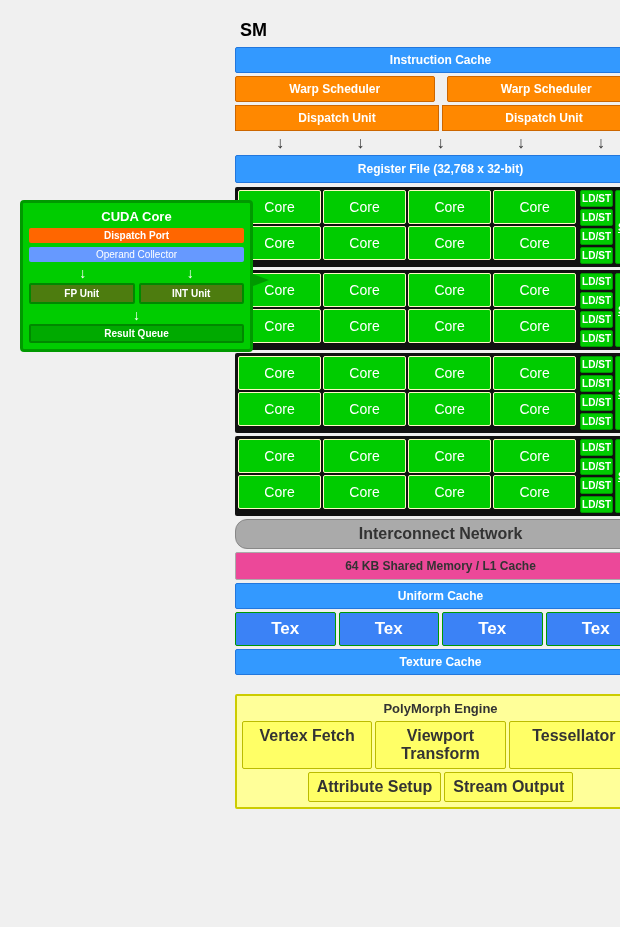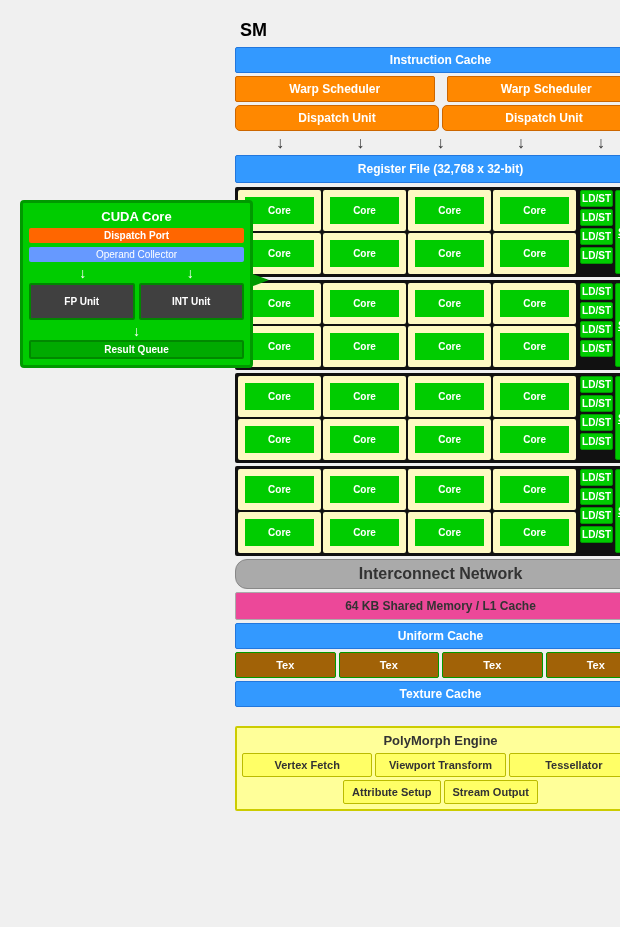--- a/index.html
+++ b/index.html
@@ -64,27 +64,27 @@
       font-size: 14px;
       margin-bottom: 2px;
     }
     .cuda-units-row {
       display: flex;
       gap: 4px;
       margin-bottom: 3px;
     }
     .cuda-fp-unit, .cuda-int-unit {
       flex: 1;
-      background: #404040;
+      background: #4d7c0f;
       border: 2px solid #008800;
       color: white;
       font-size: 10px;
       font-weight: bold;
       text-align: center;
-      padding: 11px 2px;
+      padding: 3px 2px;
       border-radius: 2px;
     }
     .cuda-result-queue {
       background: #00aa00;
       border: 2px solid #008800;
       color: white;
       font-size: 10px;
       font-weight: bold;
       text-align: center;
       padding: 2px 18px;
@@ -148,21 +148,21 @@
       margin-bottom: 3px;
     }
     .dispatch-block {
       flex: 1;
       background: #ff8800;
       color: white;
       font-weight: bold;
       text-align: center;
       padding: 5px 4px;
       border: 1px solid #cc6600;
-      border-radius: 5px;
+      border-radius: 0;
       font-size: 12px;
     }
     .arrows-row {
       display: flex;
       justify-content: space-around;
       color: #333;
       font-size: 16px;
       margin-bottom: 3px;
       padding: 0 5px;
     }
@@ -175,26 +175,26 @@
       text-align: center;
       padding: 6px 4px;
       border: 1px solid #2277dd;
       border-radius: 2px;
       margin-bottom: 4px;
       font-size: 12px;
     }
     .core-cell {
       background: #00cc00;
       color: white;
-      font-weight: bold;
-      font-size: 10px;
+      font-weight: normal;
+      font-size: 14px;
       text-align: center;
       padding: 8px 2px;
       border-radius: 2px;
-      border: 7px solid #fef9c3;
+      border: 1px solid #fef9c3;
     }
     .ldst-cell {
       background: #00cc00;
       color: white;
       font-weight: bold;
       font-size: 10px;
       text-align: center;
       padding: 2px 1px;
       border-radius: 2px;
       border: 1px solid #009900;
@@ -283,28 +283,28 @@
       margin-bottom: 3px;
       font-size: 12px;
     }
     .tex-row {
       display: flex;
       gap: 3px;
       margin-bottom: 3px;
     }
     .tex-cell {
       flex: 1;
-      background: #a16207;
+      background: #3b82f6;
       color: white;
       font-weight: bold;
       text-align: center;
       padding: 6px 17px;
       border-radius: 2px;
       border: 1px solid #009900;
-      font-size: 11px;
+      font-size: 17px;
     }
     .texture-cache {
       background: #3399ff;
       color: white;
       font-weight: bold;
       text-align: center;
       padding: 5px;
       border: 1px solid #2277dd;
       border-radius: 2px;
       margin-bottom: 19px;
@@ -333,21 +333,21 @@
     .polymorph-row2 {
       display: flex;
       gap: 3px;
       justify-content: center;
     }
     .poly-cell {
       background: #ffff66;
       border: 1px solid #bbbb00;
       color: #333;
       font-weight: bold;
-      font-size: 11px;
+      font-size: 16px;
       text-align: center;
       padding: 5px 8px;
       border-radius: 2px;
     }
     .poly-cell-wide {
       flex: 1;
     }
 
     
     .arrow-overlay {

